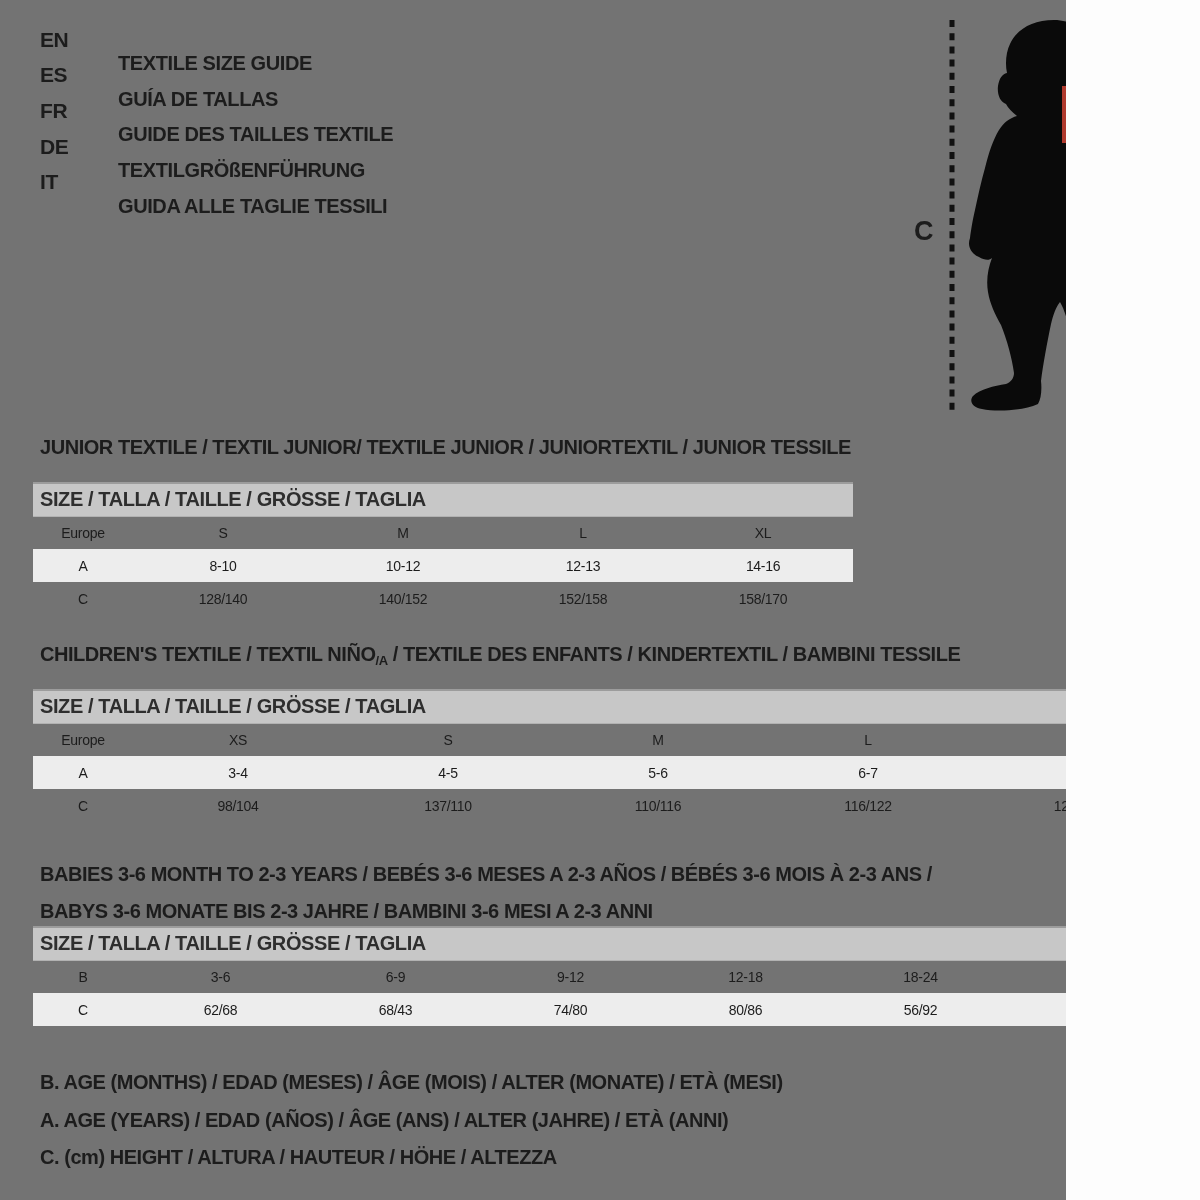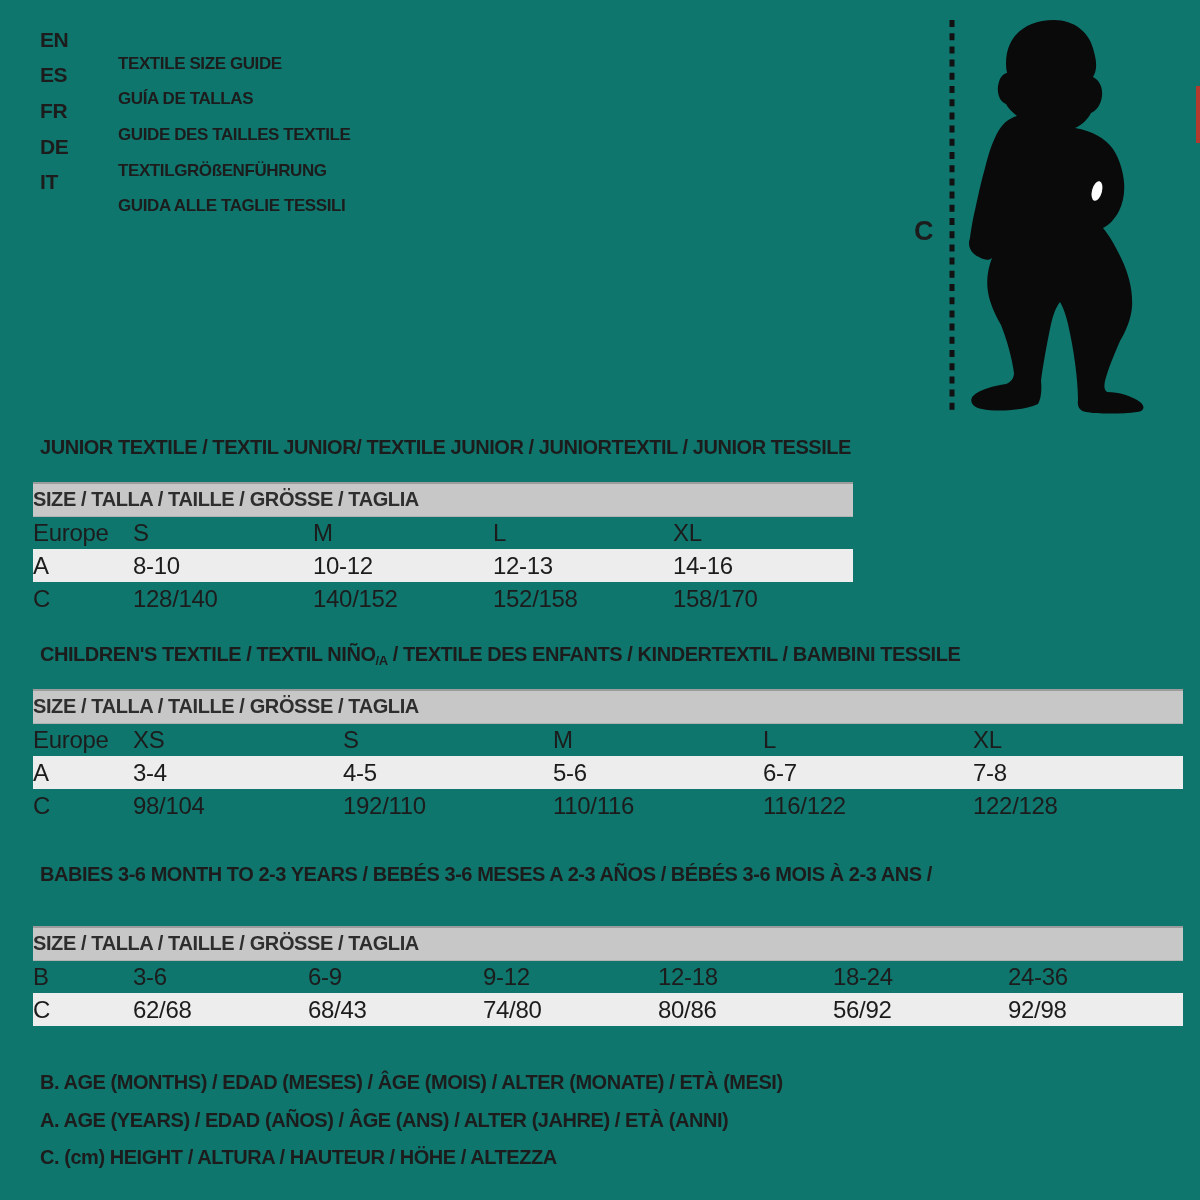--- a/index.html
+++ b/index.html
@@ -3,54 +3,54 @@
 <meta charset="utf-8">
 <style>
   html,body{margin:0;padding:0;}
   body{
     width:1200px;height:1200px;
     background:#fdfdfd;
     font-family:"Liberation Sans", sans-serif;
     color:#1c1c1c;
     -webkit-font-smoothing:antialiased;
   }
-  .page{position:relative;width:1200px;height:1200px;overflow:hidden;background:#0f766e;}
+  .page{position:relative;width:1066px;height:1200px;overflow:hidden;background:#737373;}
 
   
   .langs{position:absolute;left:40px;top:22px;}
   .lang-row{display:flex;height:35.6px;align-items:center;}
   .lang-code{width:78px;font-weight:700;font-size:21px;letter-spacing:-0.4px;}
-  .lang-title{font-weight:700;font-size:17px;letter-spacing:-0.4px;margin-top:48px;}
+  .lang-title{font-weight:700;font-size:20px;letter-spacing:-0.4px;margin-top:48px;}
 
   
   .dash-line{position:absolute;left:948px;top:18px;}
   .c-label{position:absolute;left:914px;top:216px;font-weight:700;font-size:27px;letter-spacing:-0.5px;}
   .toddler{position:absolute;left:962px;top:18px;}
 
   
   .sec-heading{position:absolute;left:40px;font-weight:700;font-size:20px;letter-spacing:-0.45px;white-space:nowrap;}
   .sec-heading .sub{font-size:13px;vertical-align:-4px;font-weight:700;}
   .h-junior{top:436px;}
   .h-children{top:643px;}
   .h-babies{top:840px;line-height:36.5px;margin-top:16px;}
 
   
   table.size-table{position:absolute;left:33px;border-collapse:collapse;table-layout:fixed;}
   .t-junior{top:482px;width:820px;}
   .t-children{top:689px;width:1150px;}
   .t-babies{top:926px;width:1150px;}
-  table.size-table td{font-size:24px;letter-spacing:-0.3px;text-align:left;padding:0;}
+  table.size-table td{font-size:14px;letter-spacing:-0.3px;text-align:center;padding:0;}
   table.size-table tr{height:33px;}
   .t-babies tr{height:34px;}
   tr.bar{height:29px;}
   tr.bar td{
     background:#c7c7c7;
     border-top:2px solid #9c9c9c;
     border-bottom:1px solid #b2b2b2;
-    text-align:left;
+    text-align:left;padding-left:7px;
     font-weight:700;font-size:20px;color:#2e2e2e;letter-spacing:-0.4px;
   }
   td.lbl{text-align:left;padding-left:7px;}
   tr.shaded td{background:#ededed;}
 
   
   .legend{position:absolute;left:40px;top:1071px;}
   .legend-line{height:37.6px;font-weight:700;font-size:20px;letter-spacing:-0.45px;white-space:nowrap;}
 
   
@@ -199,30 +199,31 @@
       <td class="lbl">A</td>
       <td>3-4</td>
       <td>4-5</td>
       <td>5-6</td>
       <td>6-7</td>
       <td>7-8</td>
     </tr>
     <tr>
       <td class="lbl">C</td>
       <td>98/104</td>
-      <td>192/110</td>
+      <td>137/110</td>
       <td>110/116</td>
       <td>116/122</td>
       <td>122/128</td>
     </tr>
   </tbody>
     </table>
 
   <div class="sec-heading h-babies">
     <div>BABIES 3-6 MONTH TO 2-3 YEARS / BEBÉS 3-6 MESES A 2-3 AÑOS / BÉBÉS 3-6 MOIS À 2-3 ANS /</div>
+    <div>BABYS 3-6 MONATE BIS 2-3 JAHRE / BAMBINI 3-6 MESI A 2-3 ANNI</div>
   </div>
   <table class="size-table t-babies">
     <colgroup>
         <col style="width:100px">
         <col style="width:175px">
         <col style="width:175px">
         <col style="width:175px">
         <col style="width:175px">
         <col style="width:175px">
         <col style="width:175px">

